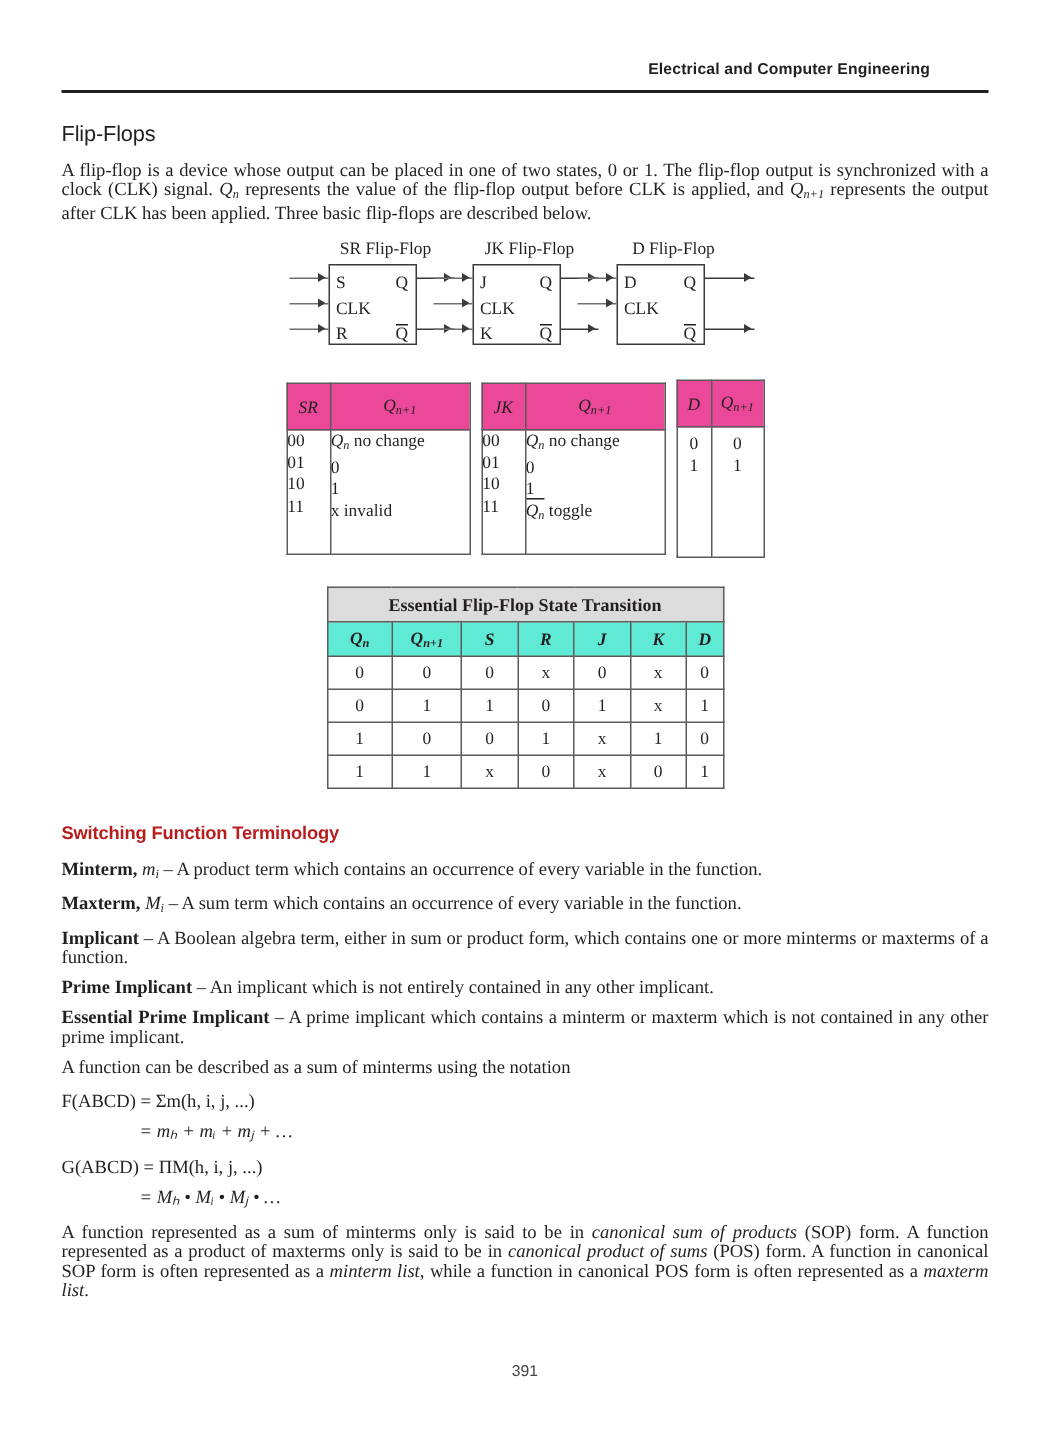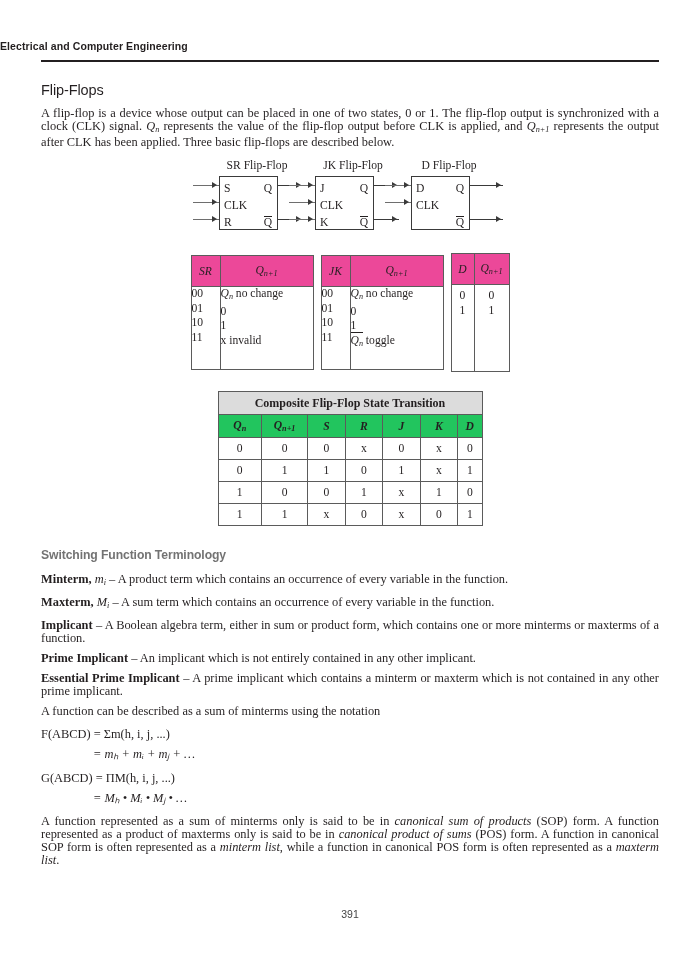--- a/index.html
+++ b/index.html
@@ -7,39 +7,39 @@
     width:700px;height:960px;background:#ffffff;
     font-family:"Liberation Serif",serif;
     color:#1a1a1a;
     overflow:hidden;
     position:relative;
   }
   .page{position:relative;width:700px;height:960px;}
 
   
   .runhead{
-    position:absolute;left:0;top:40px;width:608px;text-align:left;
+    position:absolute;left:12px;top:40px;width:608px;text-align:right;
     font-family:"Liberation Sans",sans-serif;
     font-weight:bold;font-size:10.5px;letter-spacing:.1px;color:#231f20;
   }
   .rule{
     position:absolute;left:41px;top:60px;width:618px;height:2px;background:#231f20;
   }
 
   
   .col{position:absolute;left:41px;top:82px;width:618px;}
 
   h1.sec{
     font-family:"Liberation Sans",sans-serif;
     font-weight:normal;font-size:14.5px;color:#231f20;
     margin:0 0 9px 0;letter-spacing:-.1px;
   }
   h2.sec{
     font-family:"Liberation Sans",sans-serif;
-    font-weight:bold;font-size:12.2px;color:#737373;
+    font-weight:bold;font-size:12.2px;color:#b91c1c;
     margin:0 0 11px 0;letter-spacing:-.1px;
   }
   p.body{
     margin:0 0 9px 0;font-size:12.4px;line-height:13px;text-align:justify;
     color:#231f20;
   }
   p.body.tight{margin-bottom:7px;}
   .sub{font-size:8.2px;vertical-align:-2px;font-style:italic;}
   .ital{font-style:italic;}
   .bld{font-weight:bold;}
@@ -82,21 +82,21 @@
   .gap{border:none !important;width:7px;background:#fff;}
 
   
   table.ct{border-collapse:collapse;font-size:11.6px;color:#231f20;}
   table.ct td{border:1px solid #5b5b5b;text-align:center;}
   table.ct td.title{
     background:#dcdcdc;font-family:"Liberation Serif",serif;font-weight:bold;
     font-size:12px;height:20px;
   }
   table.ct td.ch{
-    background:#22c55e;font-weight:bold;font-style:italic;height:20px;
+    background:#5eead4;font-weight:bold;font-style:italic;height:20px;
   }
   table.ct td.cd{height:19px;}
 
   
   .eq{font-size:12.4px;margin:3px 0 3px 0;color:#231f20;}
   .eq2{font-style:italic;font-size:12.4px;margin:3px 0 9px 52px;color:#231f20;}
 
   .pagenum{
     position:absolute;left:0;top:908px;width:700px;text-align:center;
     font-family:"Liberation Sans",sans-serif;font-size:10.5px;color:#444;
@@ -243,21 +243,21 @@
           </td>
         </tr>
       </tbody>
         </table>
     </div>
 
     <div style="margin-top:19px;">
       <table class="ct" style="margin:0 auto;width:265px;">
         <tbody>
             <tr>
-          <td class="title" colspan="7">Composite Flip-Flop State Transition</td>
+          <td class="title" colspan="7">Essential Flip-Flop State Transition</td>
         </tr>
         <tr>
           <td class="ch" style="width:44px;"><span>Q</span><span class="sub" style="font-style:italic;">n</span></td>
           <td class="ch" style="width:46px;"><span>Q</span><span class="sub" style="font-style:italic;">n+1</span></td>
           <td class="ch" style="width:38px;">S</td>
           <td class="ch" style="width:38px;">R</td>
           <td class="ch" style="width:38px;">J</td>
           <td class="ch" style="width:38px;">K</td>
           <td class="ch" style="width:23px;">D</td>
         </tr>

